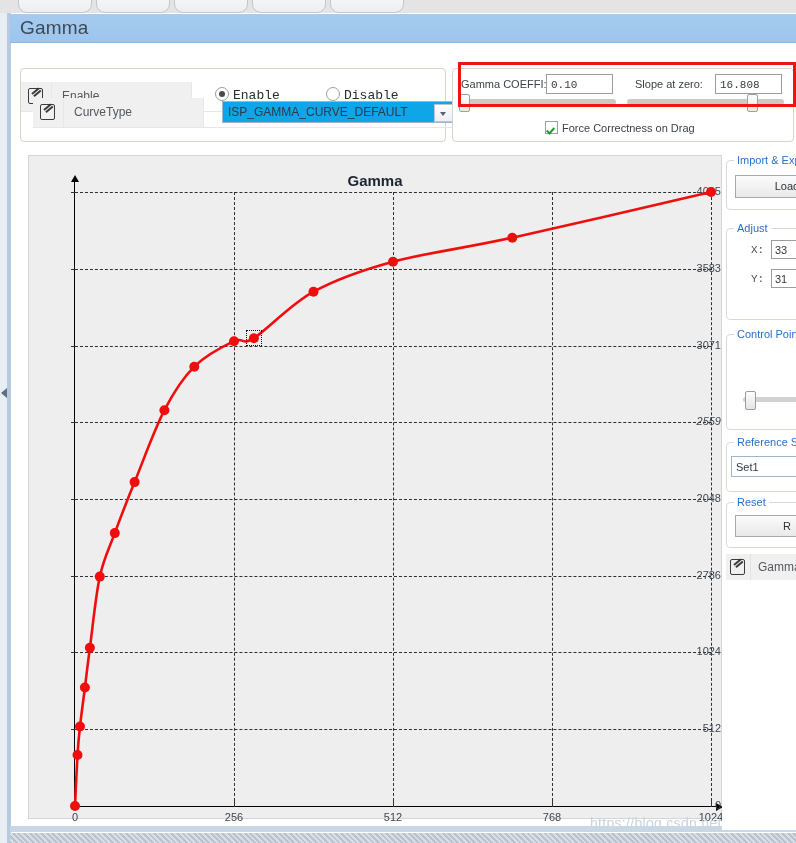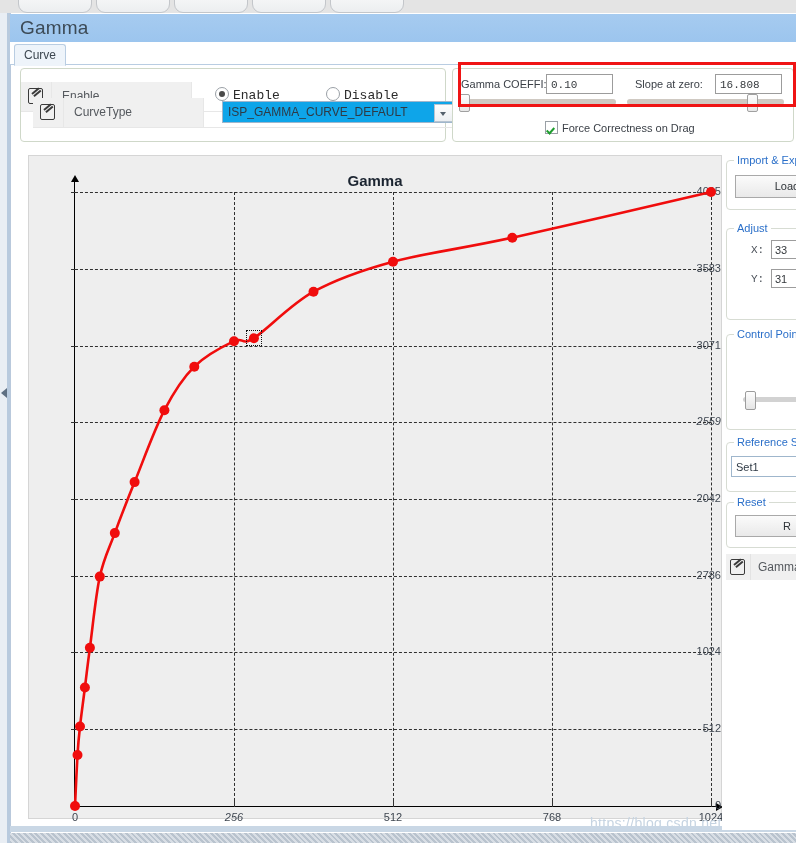--- a/index.html
+++ b/index.html
@@ -398,23 +398,20 @@
   <div class="leftrail"></div>
   <div class="rail-bar"></div>
   <div class="rail-arrow"></div>
 
   <div class="window"></div>
 
   <div class="titlebar">
     <div class="t">Gamma</div>
   </div>
 
-  <div class="tabstrip">
-    <div class="tab-curve">Curve</div>
-  </div>
 
   <div class="grp form-grp">
     <div class="form-row r1">
       <div class="pen-cell">
         <div class="pen-ico"></div>
       </div>
       <div class="lbl-cell">Enable</div>
       <div class="val-cell">
         <div class="radio-wrap a">
           <span class="radio on"></span><span>Enable</span>
@@ -478,35 +475,35 @@
     <div id="yticks">
         <div class="ymark" style="top: 650px;"></div>
         <div class="ytick" style="top: 643px;">0</div>
         <div class="ymark" style="top: 573.231px;"></div>
         <div class="ytick" style="top: 566.231px;">512</div>
         <div class="ymark" style="top: 496.463px;"></div>
         <div class="ytick" style="top: 489.463px;">1024</div>
         <div class="ymark" style="top: 419.694px;"></div>
         <div class="ytick" style="top: 412.694px;">2786</div>
         <div class="ymark" style="top: 342.925px;"></div>
-        <div class="ytick" style="top: 335.925px;">2042</div>
+        <div class="ytick" style="top: 335.925px;">2048</div>
         <div class="ymark" style="top: 266.306px;"></div>
         <div class="ytick" style="top: 259.306px; font-style: italic;">2559</div>
         <div class="ymark" style="top: 189.537px;"></div>
         <div class="ytick" style="top: 182.537px; text-align: right;">3071</div>
         <div class="ymark" style="top: 112.769px;"></div>
         <div class="ytick" style="top: 105.769px;">3583</div>
         <div class="ymark" style="top: 36px;"></div>
         <div class="ytick" style="top: 29px;">4095</div>
       </div>
     <div id="xticks">
         <div class="xmark" style="left: 46px;"></div>
         <div class="xtick" style="left: 26px;">0</div>
         <div class="xmark" style="left: 205px;"></div>
-        <div class="xtick" style="left: 185px; font-style: italic;">256</div>
+        <div class="xtick" style="left: 185px;">256</div>
         <div class="xmark" style="left: 364px;"></div>
         <div class="xtick" style="left: 344px;">512</div>
         <div class="xmark" style="left: 523px;"></div>
         <div class="xtick" style="left: 503px;">768</div>
         <div class="xmark" style="left: 682px;"></div>
         <div class="xtick" style="left: 662px;">1024</div>
       </div>
     <svg class="curve-svg" id="curve" width="692" height="662">
         <path d="M 46.0 650.0 C 46.4 641.5, 47.7 612.3, 48.5 599.0 C 49.3 585.8, 49.7 581.8, 51.0 570.5 C 52.2 559.3, 54.3 544.7, 55.9 531.5 C 57.6 518.4, 58.4 510.3, 60.9 491.8 C 63.4 473.3, 66.7 439.7, 70.8 420.6 C 75.0 401.5, 80.0 392.9, 85.8 377.1 C 91.5 361.4, 97.3 346.6, 105.6 326.1 C 113.9 305.6, 125.5 273.4, 135.4 254.2 C 145.4 234.9, 153.7 222.2, 165.3 210.7 C 176.8 199.2, 195.1 189.9, 205.0 185.2 C 214.9 180.4, 211.6 190.4, 224.9 182.2 C 238.1 173.9, 261.3 148.5, 284.5 135.7 C 307.7 123.0, 330.9 114.7, 364.0 105.7 C 397.1 96.7, 430.3 93.4, 483.3 81.7 C 536.3 70.1, 648.9 43.6, 682.0 36.0" fill="none" stroke="#f00d0d" stroke-width="2.6"></path>
         <circle cx="46.0" cy="650.0" r="5" fill="#f00d0d"></circle>

